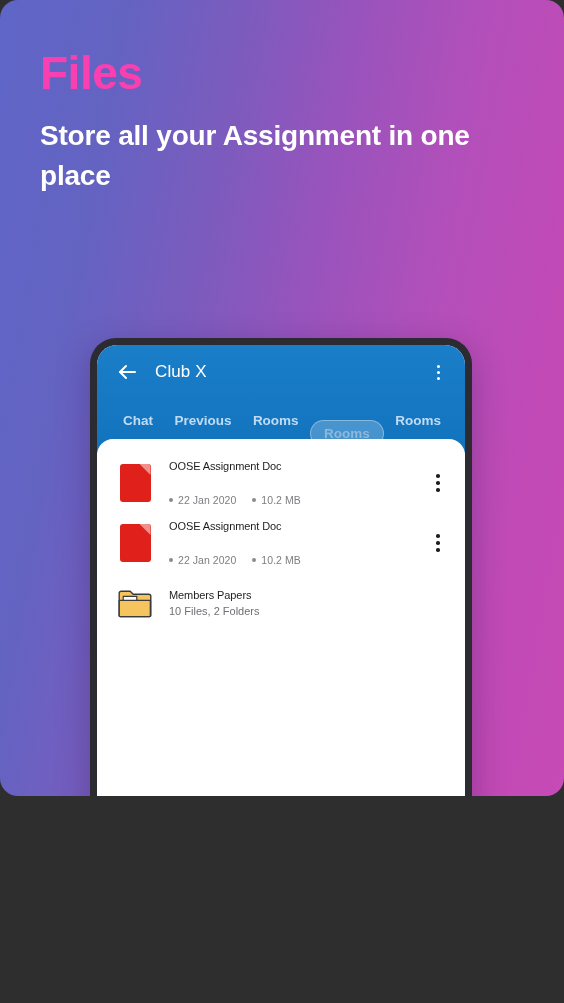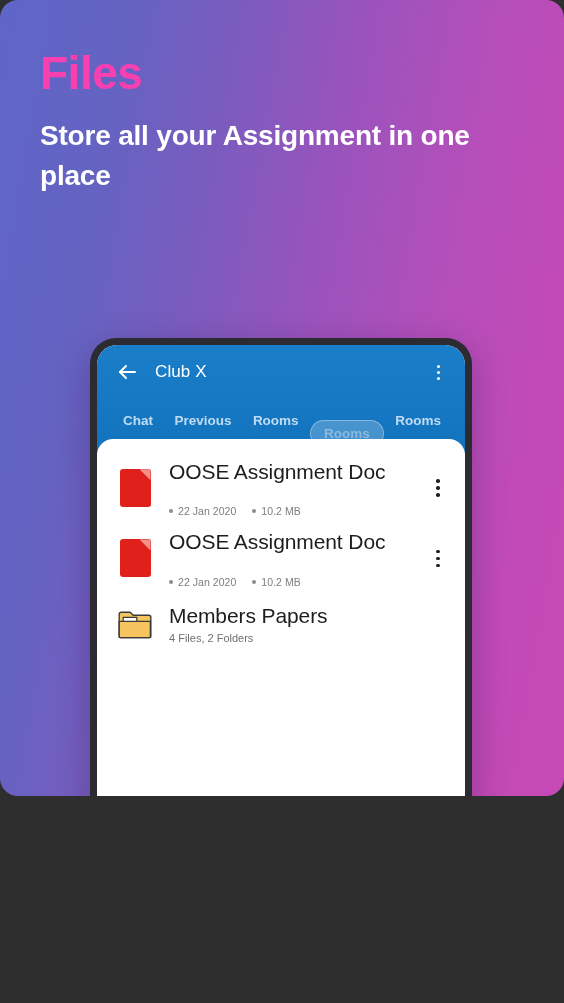--- a/index.html
+++ b/index.html
@@ -192,21 +192,21 @@
     display: flex;
     align-items: center;
     justify-content: center;
   }
   .file-text {
     flex: 1 1 auto;
     min-width: 0;
     margin-left: 14px;
   }
   .file-title {
-    font-size: 21px;
+    font-size: 11px;
     color: #1d1d1f;
     font-weight: 400;
     line-height: 1.25;
     letter-spacing: -0.1px;
   }
   .file-meta {
     display: flex;
     align-items: center;
     margin-top: 20px;
     color: #7d7d82;
@@ -380,21 +380,21 @@
         <div class="file-row">
           <span class="file-icon-wrap">
             <svg class="folder-icon" viewBox="0 0 34 30">
               <path d="M1.2 5.2a2 2 0 0 1 2-2h9l3 3h15.6a2 2 0 0 1 2 2v19.4a1 1 0 0 1-1 1H2.2a1 1 0 0 1-1-1Z" fill="#f5c45e" stroke="#3b3b3b" stroke-width="1.4" stroke-linejoin="round"></path>
               <path d="M5.2 8.4h13.6v4.6H5.2Z" fill="#ffffff" stroke="#3b3b3b" stroke-width="1.2" stroke-linejoin="round"></path>
               <path d="M1.2 12.4h31.2v15.2a1 1 0 0 1-1 1H2.2a1 1 0 0 1-1-1Z" fill="#f5c45e" stroke="#3b3b3b" stroke-width="1.4" stroke-linejoin="round"></path>
             </svg>
           </span>
           <span class="file-text">
             <div class="file-title">Members Papers</div>
-            <div class="folder-sub">4 Files, 2 Folders</div>
+            <div class="folder-sub">10 Files, 2 Folders</div>
           </span>
         </div>
 
       </div>
     </div>
   </div>
 
 </div>
 
 </body></html>

